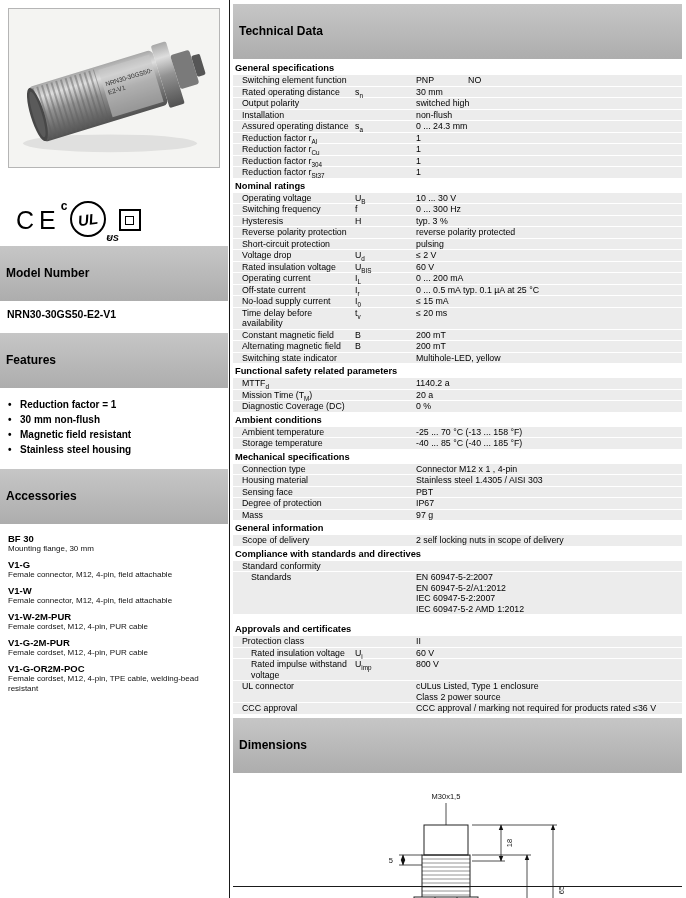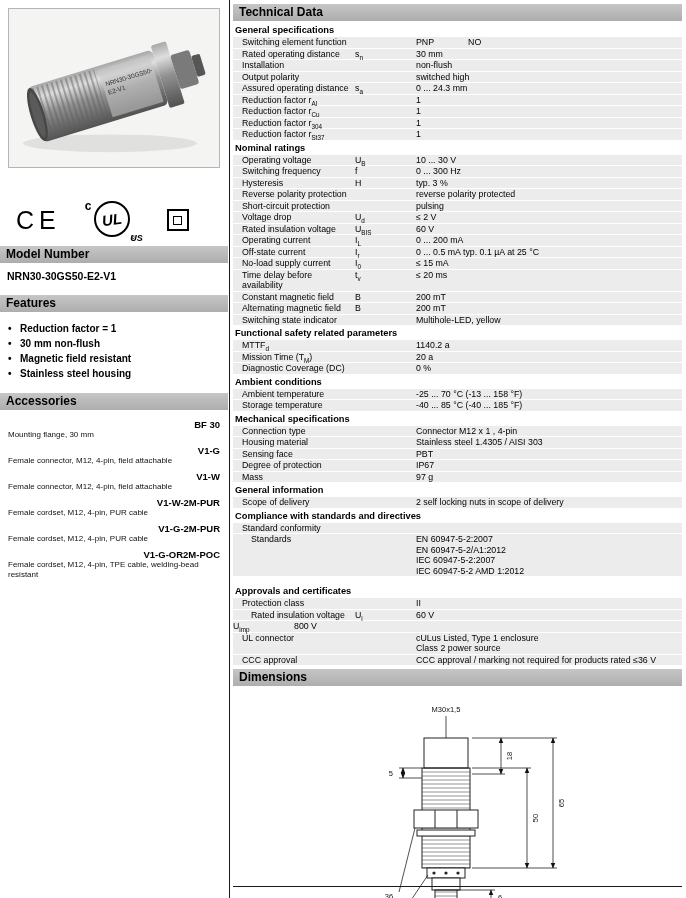--- a/index.html
+++ b/index.html
@@ -9,27 +9,27 @@
   
   .left-col  { position: absolute; left: 0; top: 0; width: 228px; }
   .divider   { position: absolute; left: 229px; top: 0; width: 1px; height: 898px; background: #1a1a1a; }
   .right-col { position: absolute; left: 233px; top: 0; width: 449px; }
   .footer-line { position: absolute; left: 233px; top: 886px; width: 449px; height: 1px; background: #1a1a1a; }
 
   
   .bar {
     background: linear-gradient(#c6c6c6, #adadad);
     font-weight: bold; font-size: 12px; line-height: 17px;
-    padding: 0 6px; margin-bottom: 2px;
+    padding: 19px 6px; margin-bottom: 2px;
   }
   .right-col > .bar { margin-top: 4px; }
 
   
   .photo { margin: 8px 8px 0 8px; border: 1px solid #b5b5b5; width: 212px; height: 160px; background: #f4f4f2; }
-  .marks { display: flex; align-items: center; gap: 24px; padding: 0 16px; margin-top: 26px; height: 52px; }
+  .marks { display: flex; align-items: center; padding: 0 16px; margin-top: 26px; height: 52px; }
   .ce-mark { font-size: 25px; letter-spacing: 5px; font-weight: 500; }
   .ul-wrap { position: relative; display: inline-block; width: 58px; height: 46px; }
   .ul-c  { position: absolute; left: 0; top: 2px; font-size: 12px; font-weight: bold; }
   .ul-us { position: absolute; right: 0; bottom: 0; font-size: 9px; font-weight: bold; font-style: italic; }
   .ul-circle { position: absolute; left: 9px; top: 4px; width: 36px; height: 36px; border: 2.5px solid #000;
                border-radius: 50%; display: flex; align-items: center; justify-content: center; }
   .ul-text { font-size: 15px; font-weight: bold; font-style: italic; transform: rotate(-8deg); }
   .ul-reg { position: absolute; left: 46px; top: 38px; font-size: 7px; }
   .sq-outer { display: inline-flex; width: 22px; height: 22px; border: 2px solid #000;
               align-items: center; justify-content: center; }
@@ -37,21 +37,21 @@
 
   .model-bar { }
   .model-value { font-weight: bold; font-size: 10.5px; padding: 5px 7px 3px 7px; }
   .features-bar { margin-top: 10px; }
   .features-list { list-style: none; padding: 7px 8px 4px 8px; }
   .features-list li { display: flex; font-size: 10px; font-weight: bold; line-height: 15px; }
   .bullet { width: 12px; flex: none; }
   .acc-bar { margin-top: 8px; }
   .acc-list { padding: 7px 8px; }
   .acc-item { margin-bottom: 5px; }
-  .acc-name { font-weight: bold; font-size: 9.5px; line-height: 11px; text-align: right; }
+  .acc-name { font-weight: bold; font-size: 9.5px; line-height: 11px; }
   .acc-desc { font-size: 8px; line-height: 10px; color: #111; }
 
   
   .tech-table { margin-top: 1px; }
   .sec-header { font-weight: bold; font-size: 9.3px; line-height: 12px; padding: 1px 0 1px 2px; }
   .sec-gap { height: 7px; }
   .trow { display: flex; background: #ececec; margin-bottom: 1px; font-size: 8.8px; line-height: 10.5px;
           min-height: 10.5px; align-items: flex-start; }
   .tlabel { width: 122px; padding-left: 9px; flex: none; }
   .trow.indent2 .tlabel { padding-left: 18px; }
@@ -179,28 +179,28 @@
           <div class="tlabel">Switching element function</div>
           <div class="tsym"></div>
           <div class="tval">PNP<span class="val2">NO</span></div>
         </div>
         <div class="trow">
           <div class="tlabel">Rated operating distance</div>
           <div class="tsym">s<sub>n</sub></div>
           <div class="tval">30 mm</div>
         </div>
         <div class="trow">
+          <div class="tlabel">Output polarity</div>
+          <div class="tsym"></div>
+          <div class="tval">switched high</div>
+        </div>
+        <div class="trow">
           <div class="tlabel">Installation</div>
           <div class="tsym"></div>
           <div class="tval">non-flush</div>
-        </div>
-        <div class="trow">
-          <div class="tlabel">Output polarity</div>
-          <div class="tsym"></div>
-          <div class="tval">switched high</div>
         </div>
         <div class="trow">
           <div class="tlabel">Assured operating distance</div>
           <div class="tsym">s<sub>a</sub></div>
           <div class="tval">0 ... 24.3 mm</div>
         </div>
         <div class="trow">
           <div class="tlabel">Reduction factor r<sub>Al</sub></div>
           <div class="tsym"></div>
           <div class="tval">1</div>
@@ -372,20 +372,21 @@
           <div class="tlabel">Protection class</div>
           <div class="tsym"></div>
           <div class="tval">II</div>
         </div>
         <div class="trow indent2">
           <div class="tlabel">Rated insulation voltage</div>
           <div class="tsym">U<sub>i</sub></div>
           <div class="tval">60 V</div>
         </div>
         <div class="trow indent2">
+          <div class="tlabel">Rated impulse withstand voltage</div>
           <div class="tsym">U<sub>imp</sub></div>
           <div class="tval">800 V</div>
         </div>
         <div class="trow">
           <div class="tlabel">UL connector</div>
           <div class="tsym"></div>
           <div class="tval">
             <div>cULus Listed, Type 1 enclosure</div>
             <div>Class 2 power source</div>
           </div>

